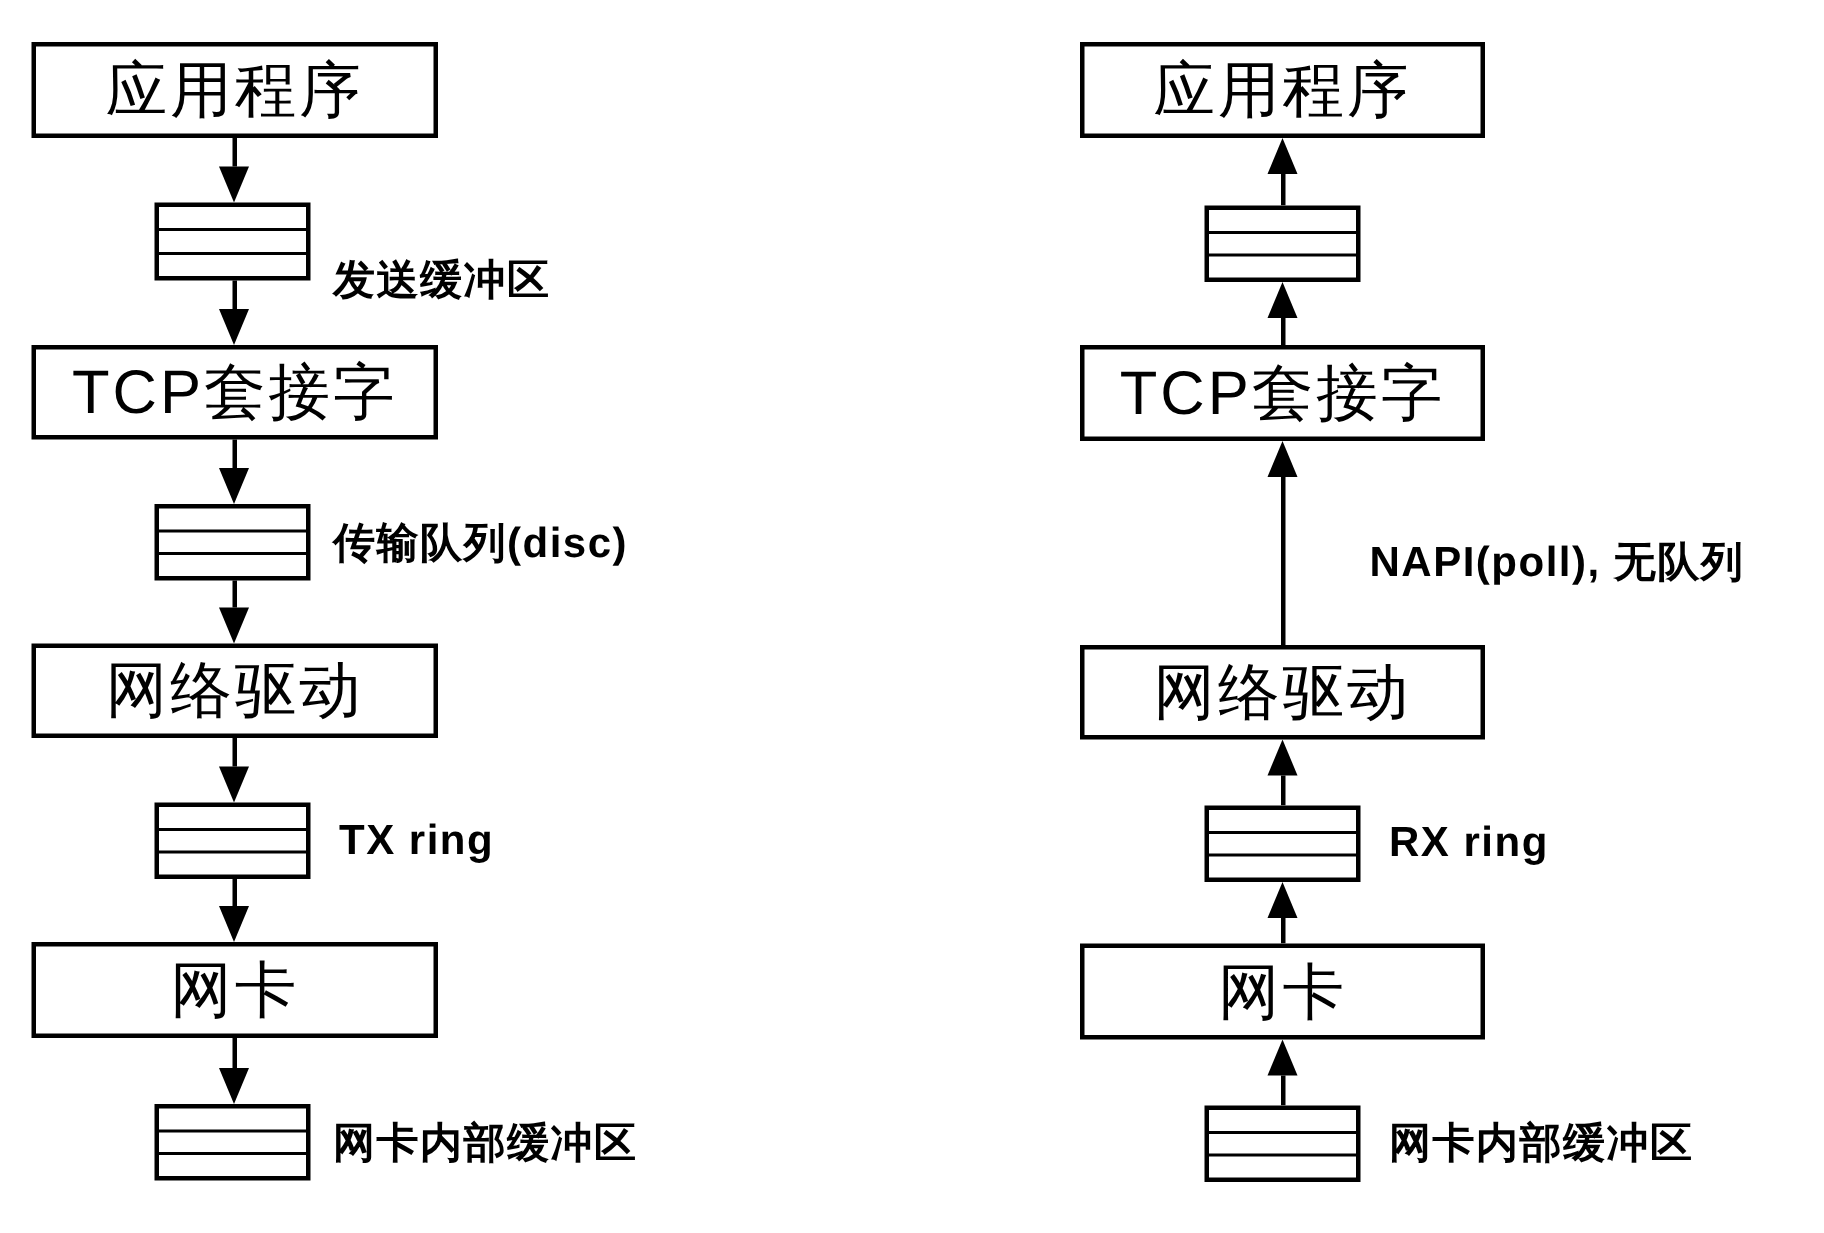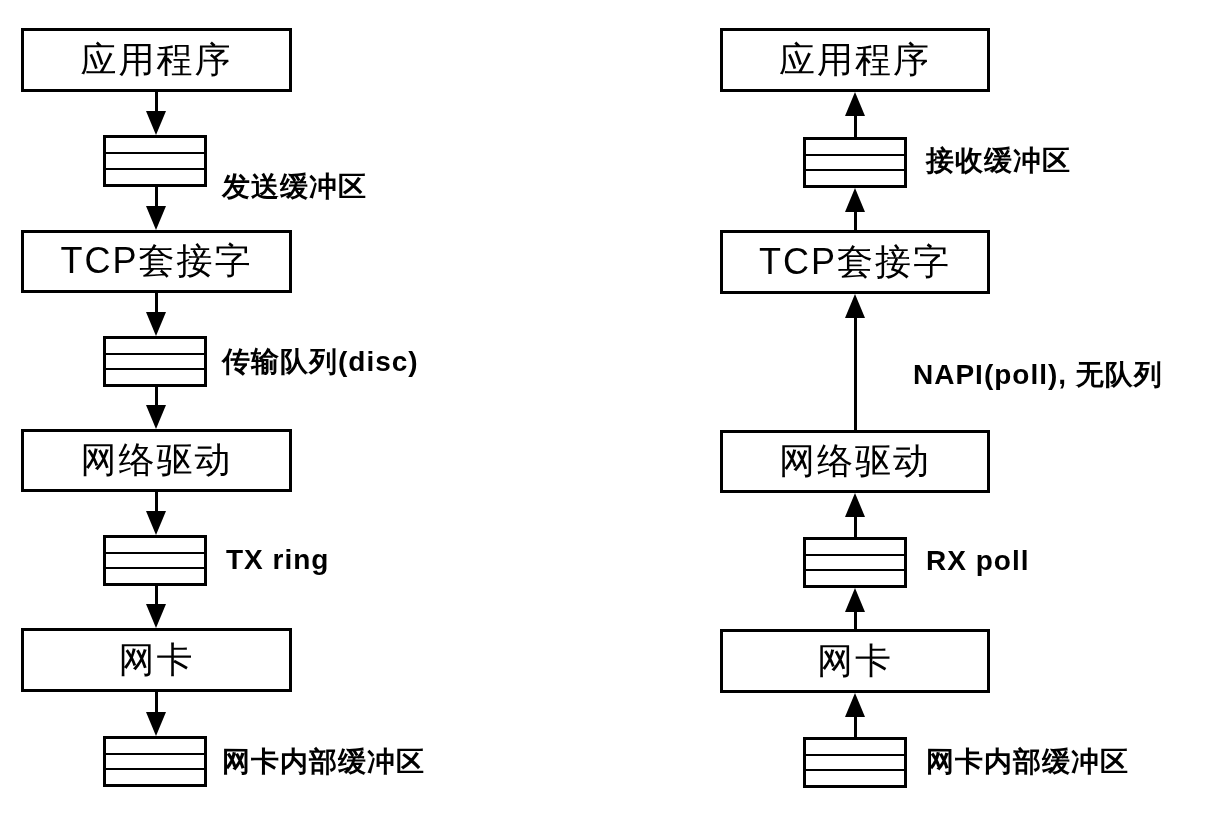--- a/index.html
+++ b/index.html
@@ -17,21 +17,21 @@
     overflow: hidden;
   }
   .node-box {
     position: absolute;
     box-sizing: border-box;
     border: 3px solid #000000;
     background: #ffffff;
     display: flex;
     align-items: center;
     justify-content: center;
-    font-size: 36px;
+    font-size: 41px;
     font-weight: 500;
     letter-spacing: 2px;
     white-space: nowrap;
   }
   .queue {
     position: absolute;
     box-sizing: border-box;
     border: 3px solid #000000;
     background: #ffffff;
     display: flex;
@@ -153,21 +153,20 @@
   <div class="arrow" style="left:845px; top:92px; height:45px;">
     <div class="a-head-up"></div>
     <div class="a-line"></div>
   </div>
 
   <div class="queue" style="left:803px; top:137px; width:104px; height:51px;">
     <div class="q-row sep"></div>
     <div class="q-row sep"></div>
     <div class="q-row"></div>
   </div>
-  <div class="q-label" style="left:926px; top:162px;">接收缓冲区</div>
 
   <div class="arrow" style="left:845px; top:188px; height:42px;">
     <div class="a-head-up"></div>
     <div class="a-line"></div>
   </div>
 
   <div class="node-box" style="left:720px; top:230px; width:270px; height:64px;">TCP套接字</div>
 
   <div class="arrow" style="left:845px; top:294px; height:136px;">
     <div class="a-head-up"></div>
@@ -180,21 +179,21 @@
   <div class="arrow" style="left:845px; top:493px; height:44px;">
     <div class="a-head-up"></div>
     <div class="a-line"></div>
   </div>
 
   <div class="queue" style="left:803px; top:537px; width:104px; height:51px;">
     <div class="q-row sep"></div>
     <div class="q-row sep"></div>
     <div class="q-row"></div>
   </div>
-  <div class="q-label" style="left:926px; top:562px;">RX poll</div>
+  <div class="q-label" style="left:926px; top:562px;">RX ring</div>
 
   <div class="arrow" style="left:845px; top:588px; height:41px;">
     <div class="a-head-up"></div>
     <div class="a-line"></div>
   </div>
 
   <div class="node-box" style="left:720px; top:629px; width:270px; height:64px;">网卡</div>
 
   <div class="arrow" style="left:845px; top:693px; height:44px;">
     <div class="a-head-up"></div>

